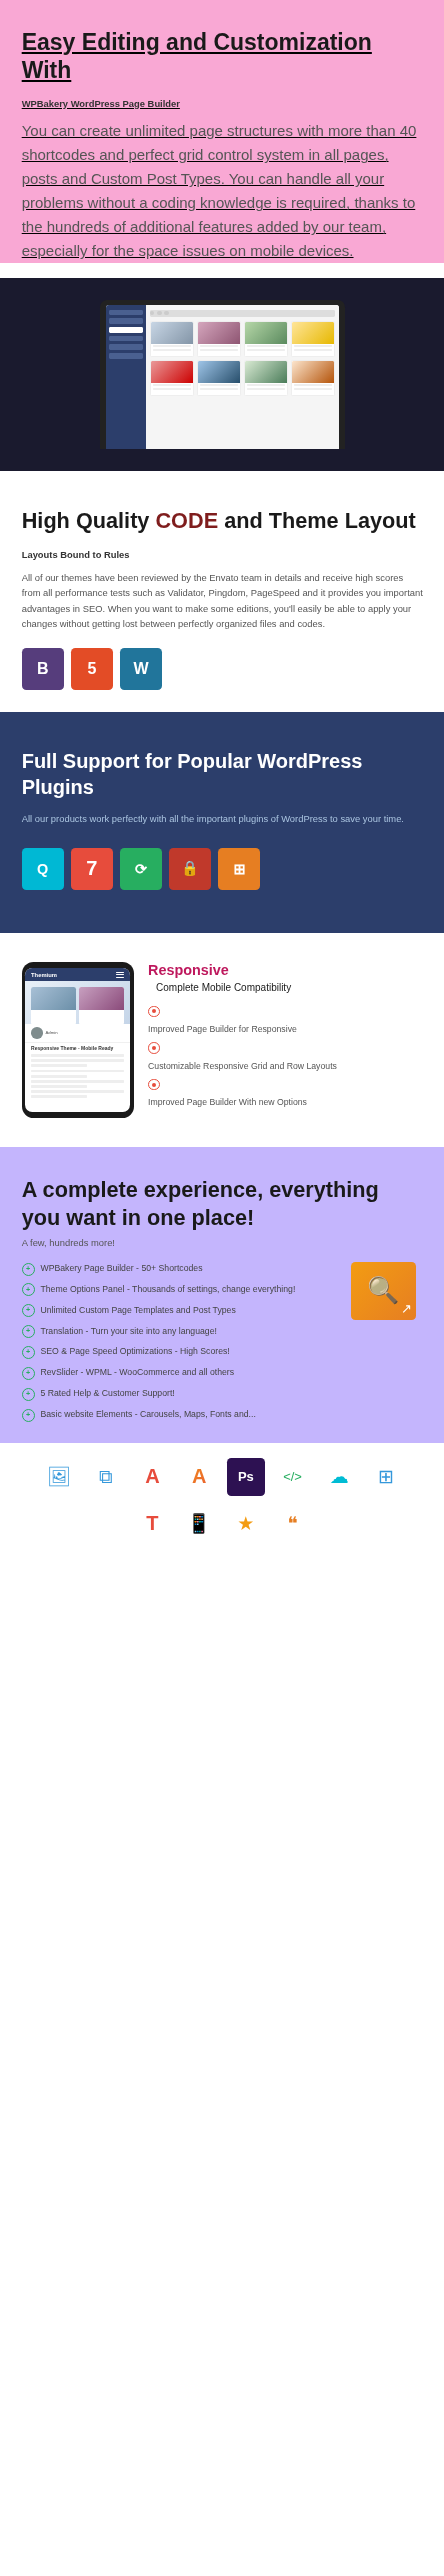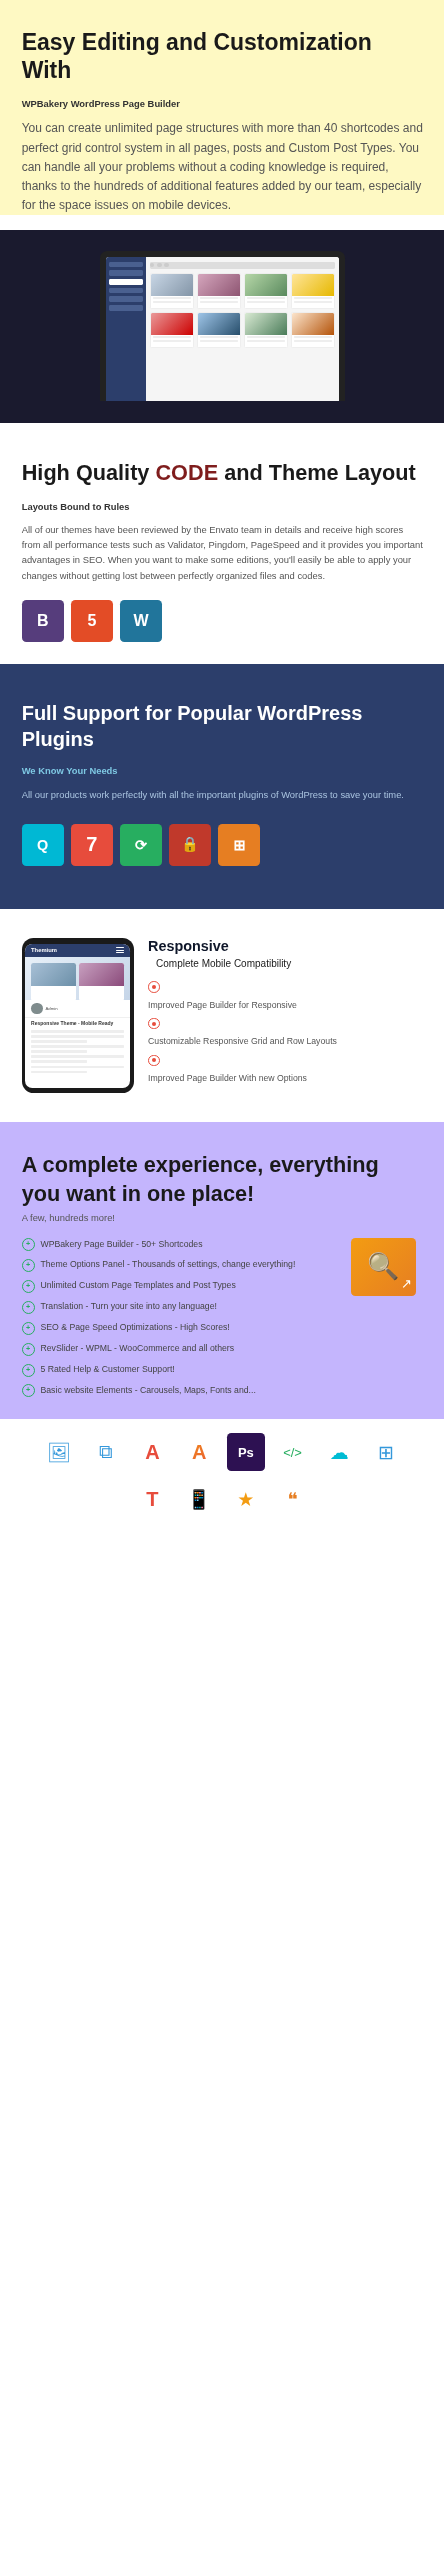--- a/index.html
+++ b/index.html
@@ -1,37 +1,38 @@
 <!DOCTYPE html>
 <html style="font-size:11.5px"><head>
   <meta charset="utf-8">
   <style>
     * { box-sizing: border-box; margin: 0; padding: 0; }
     body { font-family: Arial, sans-serif; width: 445px; background: #fff; overflow-x: hidden; }
 
     
     .section-editing {
-      background: #fef9c3;
+      background: #f9a8d4;
       padding: 29px 21.7px 0 21.7px;
+      text-decoration: underline;
     }
     .section-editing h1 {
       font-size: 23px;
       font-weight: 700;
       color: #1a1a1a;
       line-height: 1.2;
       margin-bottom: 11.5px;
     }
     .section-editing .subtitle {
       font-size: 9.4px;
       font-weight: 700;
       color: #333;
       margin-bottom: 8.7px;
     }
     .section-editing p {
-      font-size: 12px;
+      font-size: 15px;
       color: #555;
       line-height: 1.6;
       margin-bottom: 14.4px;
     }
     .laptop-container {
       background: #1a1a2e;
       padding: 21.7px 14.4px 0 14.4px;
       display: flex;
       justify-content: center;
       align-items: flex-end;
@@ -301,21 +302,21 @@
       color: #333;
       padding: 2.2px 5.8px 0.7px;
     }
 
     .responsive-info {
       flex: 1;
     }
     .responsive-info h3 {
       font-size: 14.4px;
       font-weight: 700;
-      color: #0f172a;
+      color: #be185d;
       margin-bottom: 2.9px;
     }
     .responsive-info h4 {
       font-size: 10px;
       font-weight: 400;
       color: #1a1a1a;
       margin-bottom: 11.5px;
       line-height: 1.3;
       margin-left: 8px;
     }
@@ -558,21 +559,20 @@
   <p>All of our themes have been reviewed by the Envato team in details and receive high scores from all performance tests such as Validator, Pingdom, PageSpeed and it provides you important advantages in SEO. When you want to make some editions, you'll easily be able to apply your changes without getting lost between perfectly organized files and codes.</p>
   <div class="tech-icons">
     <div class="tech-icon bootstrap">B</div>
     <div class="tech-icon html5">5</div>
     <div class="tech-icon wordpress">W</div>
   </div>
 </section>
 
 <section class="section-support">
   <h2>Full Support for Popular WordPress Plugins</h2>
-  <p class="subtitle">We Know Your Needs</p>
   <p>All our products work perfectly with all the important plugins of WordPress to save your time.</p>
   <div class="plugin-icons">
     <div class="plugin-icon quill">Q</div>
     <div class="plugin-icon seven">7</div>
     <div class="plugin-icon refresh">⟳</div>
     <div class="plugin-icon lock">🔒</div>
     <div class="plugin-icon grid">⊞</div>
   </div>
   <div style="height:21.7px;"></div>
 </section>

